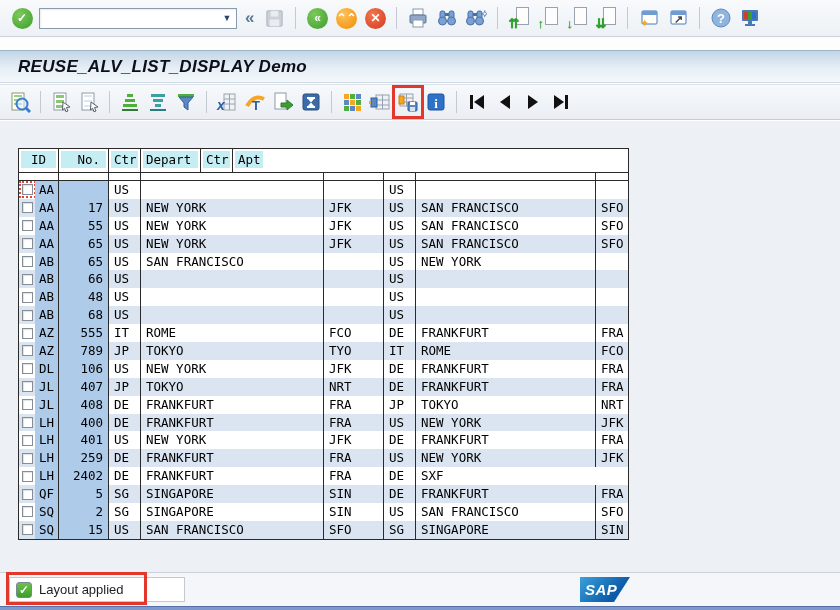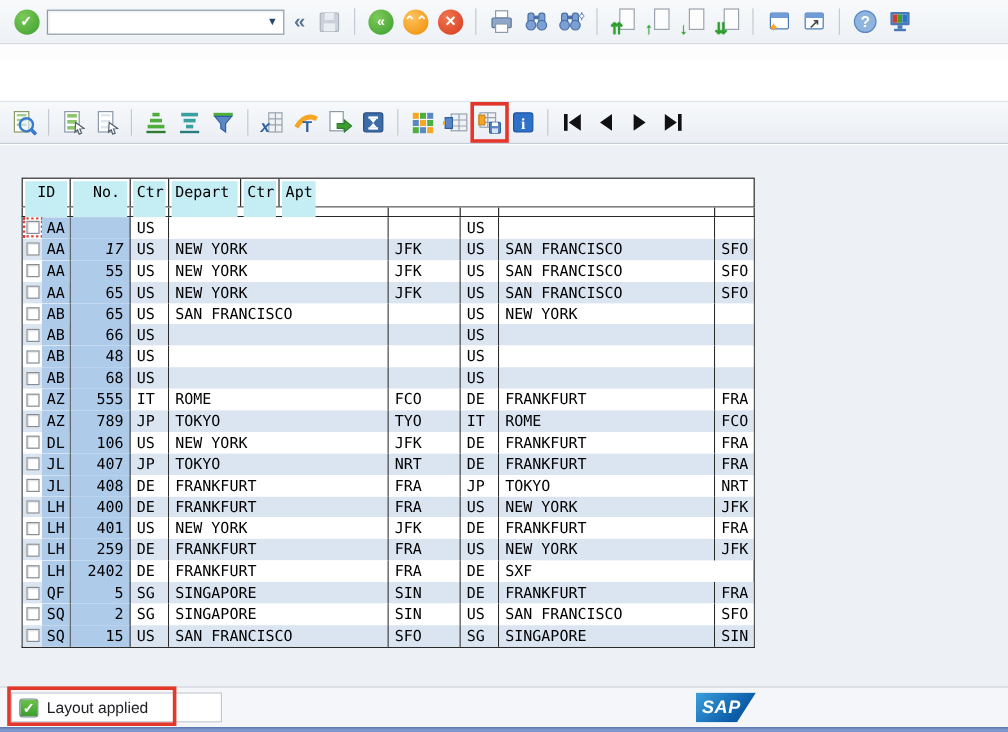--- a/index.html
+++ b/index.html
@@ -51,21 +51,21 @@
   .red-wrap{position:relative;display:flex;}
   .red-overlay{position:absolute;inset:-5px -4px;border:3px solid var(--annotation-red);pointer-events:none;}
 
   
   .list-area{position:absolute;top:121px;bottom:38px;left:0;right:0;background:#edf1f6;}
   .alv{position:absolute;left:18px;top:27px;font-family:"DejaVu Sans Mono","Liberation Mono",monospace;
     font-size:12.5px;color:#000;}
   .alv-header{display:flex;border:1px solid var(--table-border);background:#fff;}
   .hcell{border-right:1px solid var(--table-border);padding:2px;height:23px;}
   .hcell:last-child{border-right:none;}
-  .hlabel{display:block;height:30px;line-height:17px;background:var(--header-bg);padding:0 3px;white-space:pre;}
+  .hlabel{display:block;height:17px;line-height:17px;background:var(--header-bg);padding:0 3px;white-space:pre;}
   .acenter .hlabel{text-align:center;}
   .aright .hlabel{text-align:right;padding-right:6px;}
   .alv-gapline{display:flex;border-left:1px solid var(--table-border);border-right:1px solid var(--table-border);
     border-bottom:1px solid var(--table-border);background:#fff;height:8px;}
   .gcell{border-right:1px solid var(--table-border);height:100%;}
   .gcell:last-child{border-right:none;}
   .alv-body{border:1px solid var(--table-border);border-top:none;background:#fff;}
   .arow{display:flex;height:17.9px;line-height:17.9px;}
   .cell{border-right:1px solid var(--table-border);background:#fff;overflow:hidden;white-space:pre;padding-left:5px;}
   .cell:last-child{border-right:none;}
@@ -211,20 +211,23 @@
           <rect x="9" y="5" width="4" height="7" fill="#3c9e2d"></rect>
           <rect x="13" y="5" width="4" height="7" fill="#2e71c8"></rect>
           <rect x="9" y="14" width="4" height="3" fill="#4a79b8"></rect>
           <rect x="6" y="17" width="10" height="2" fill="#4a79b8"></rect>
         </svg>
     </span>
   </div>
 
   <div class="gap-strip"></div>
 
+  <div class="title-bar">
+    <span class="title">REUSE_ALV_LIST_DISPLAY Demo</span>
+  </div>
 
   <div class="app-toolbar">
     <span class="icon">
       <svg width="22" height="22" viewBox="0 0 22 22">
           <rect x="3" y="2" width="12" height="17" fill="#fff" stroke="#8a9a6a"></rect>
           <rect x="5" y="4" width="8" height="2" fill="#9fd08a"></rect>
           <rect x="5" y="8" width="8" height="2" fill="#9fd08a"></rect>
           <rect x="5" y="12" width="8" height="2" fill="#9fd08a"></rect>
           <circle cx="13" cy="13" r="5.5" fill="rgba(220,240,255,.55)" stroke="#3a7ad0" stroke-width="2"></circle>
           <line x1="17" y1="17" x2="21" y2="21" stroke="#3a7ad0" stroke-width="3"></line>
@@ -410,21 +413,21 @@
             <div class="cell key" style="width: 50px;"></div>
             <div class="cell" style="width: 32px;">US</div>
             <div class="cell" style="width: 183px;"></div>
             <div class="cell" style="width: 60px;"></div>
             <div class="cell" style="width: 32px;">US</div>
             <div class="cell" style="width: 180px;"></div>
             <div class="cell" style="width: 32px;"></div>
           </div>
           <div class="arow stripe">
             <div class="cell idcell" style="width: 40px;"><span class="cbx"></span><span class="idtext">AA</span></div>
-            <div class="cell key" style="width: 50px; font-style: italic;">17</div>
+            <div class="cell key" style="width: 50px;">17</div>
             <div class="cell" style="width: 32px;">US</div>
             <div class="cell" style="width: 183px;">NEW YORK</div>
             <div class="cell" style="width: 60px;">JFK</div>
             <div class="cell" style="width: 32px;">US</div>
             <div class="cell" style="width: 180px;">SAN FRANCISCO</div>
             <div class="cell" style="width: 32px;">SFO</div>
           </div>
           <div class="arow">
             <div class="cell idcell" style="width: 40px;"><span class="cbx"></span><span class="idtext">AA</span></div>
             <div class="cell key" style="width: 50px;">55</div>

